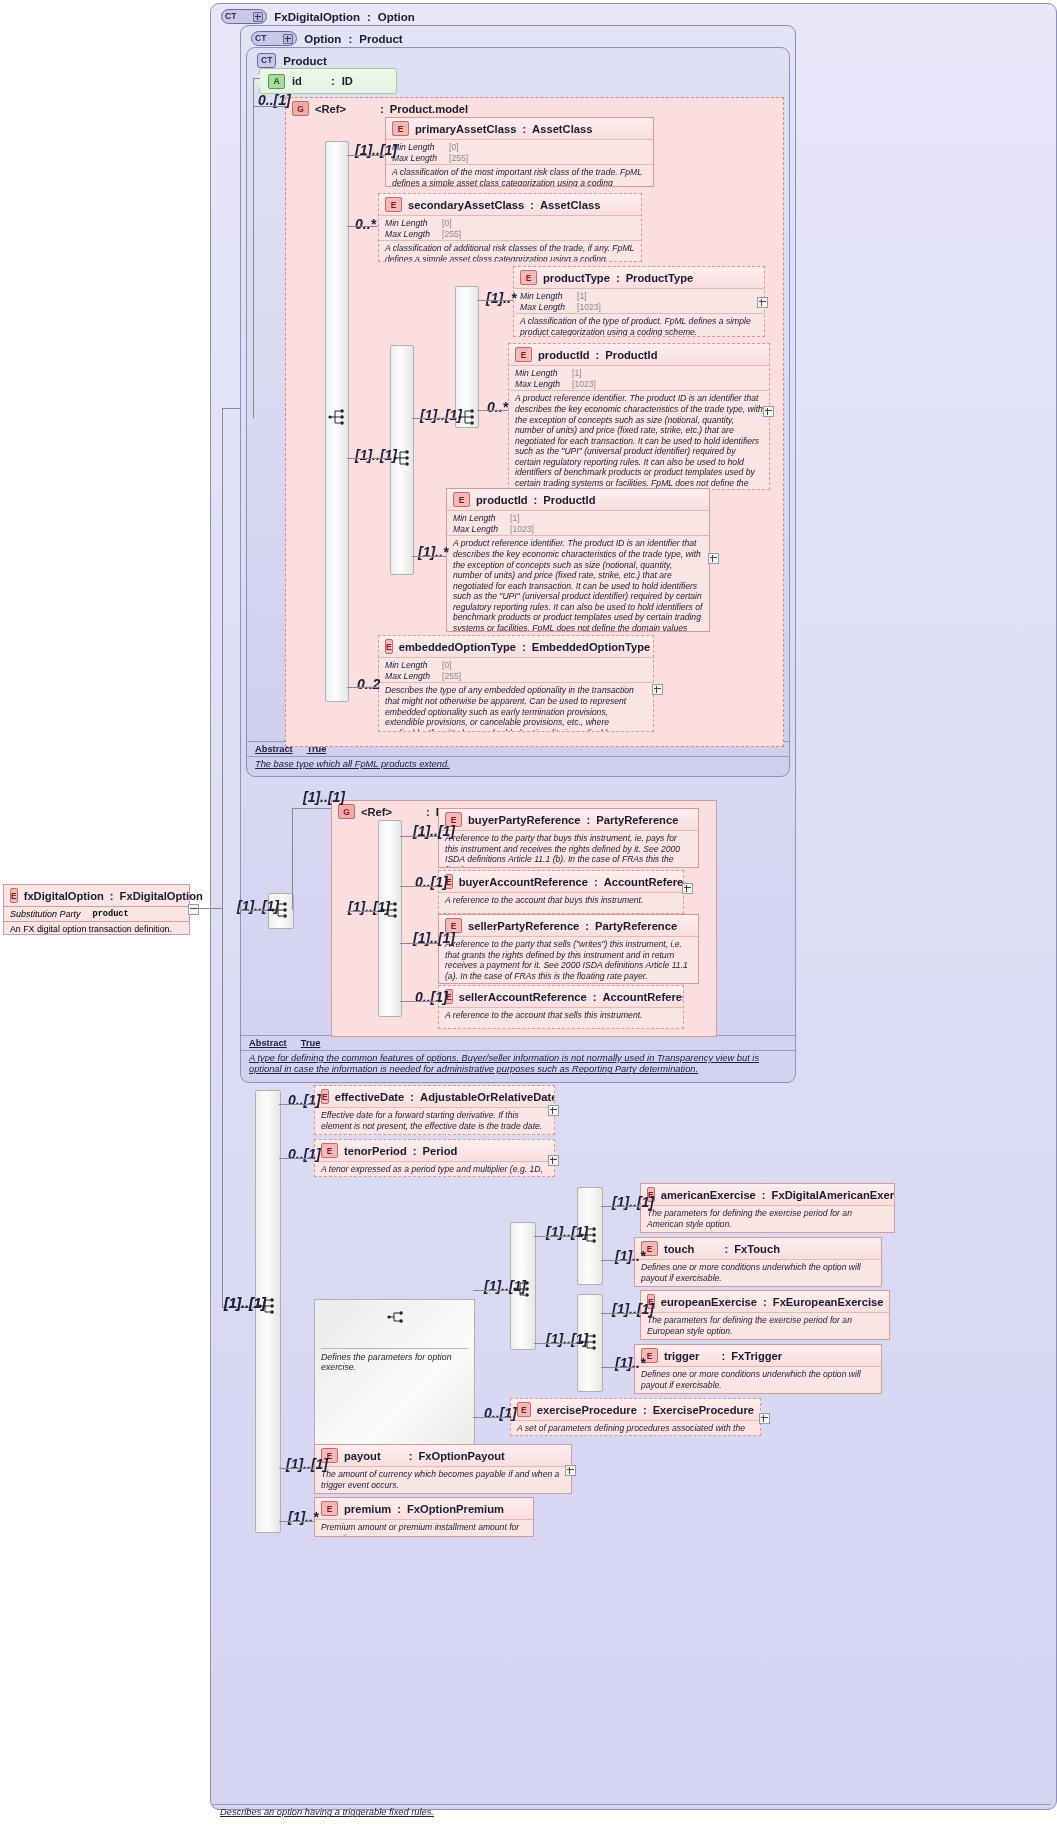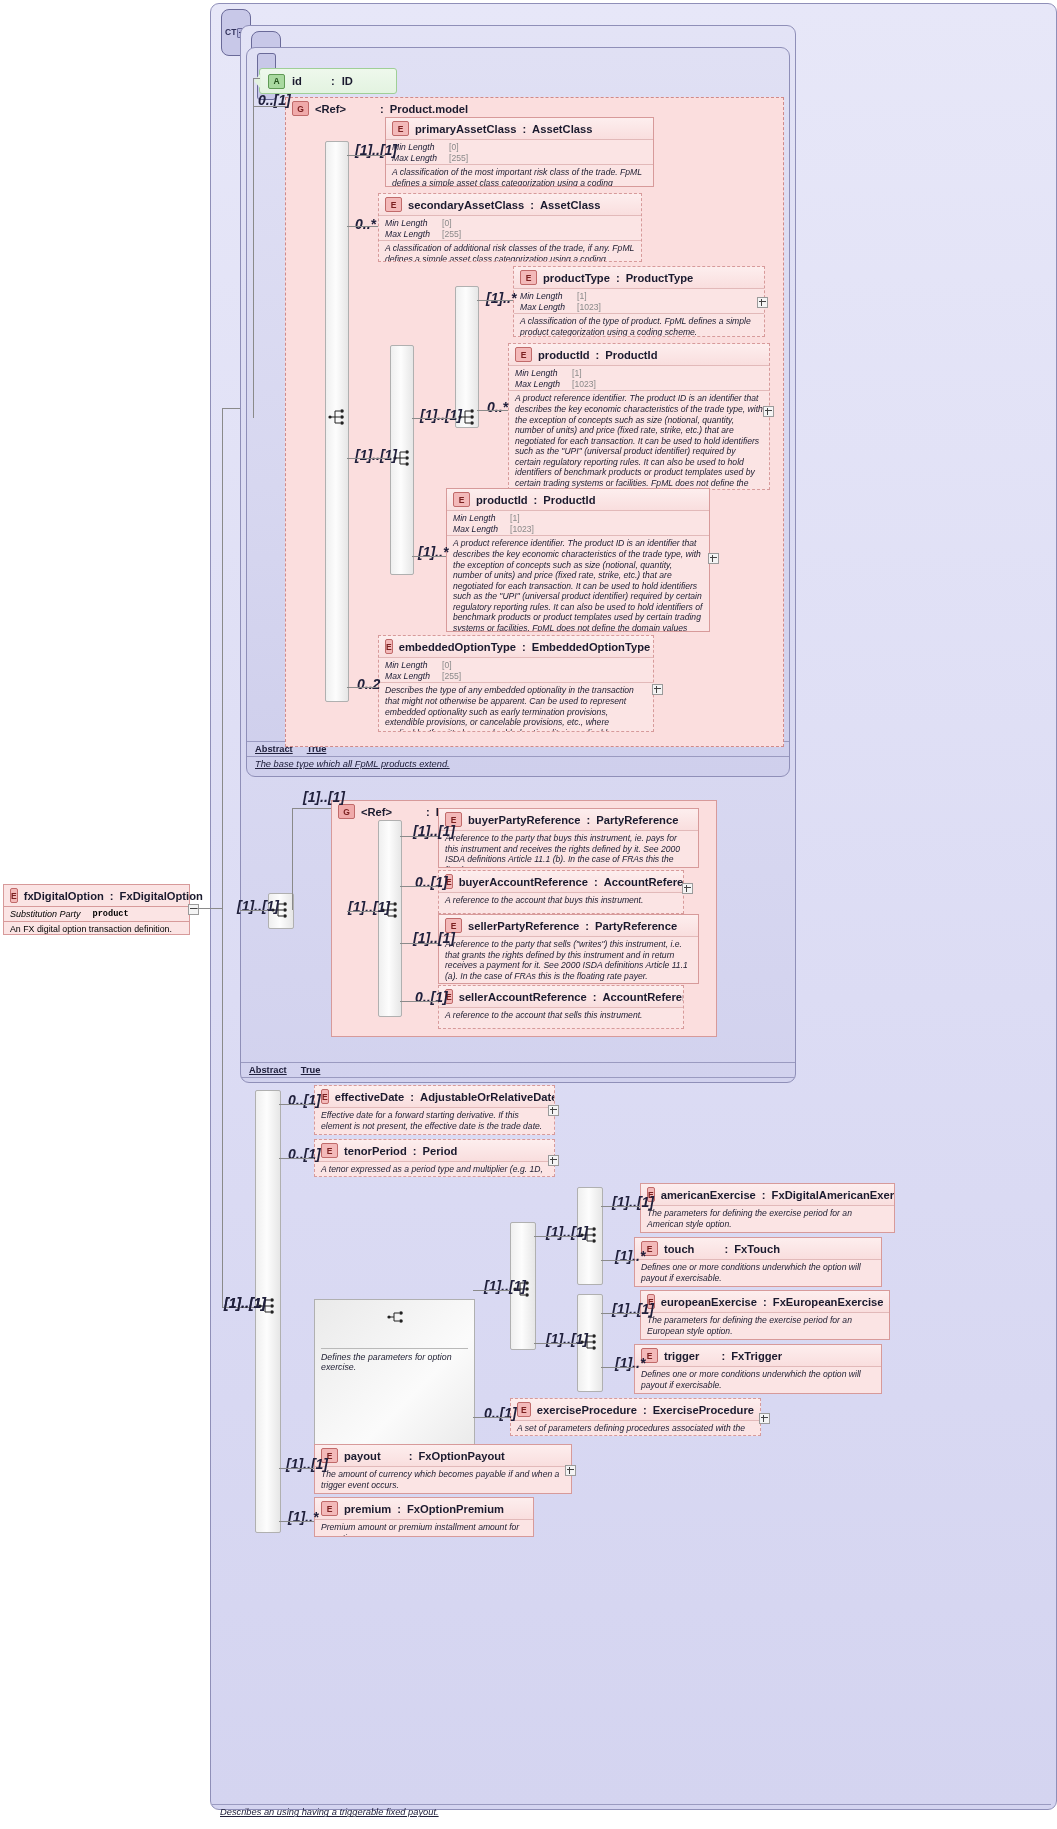--- a/index.html
+++ b/index.html
@@ -9,22 +9,22 @@
   
   .ct-box{position:absolute;border:1px solid #8f8fb8;border-radius:9px;
           background:linear-gradient(180deg,#e7e7f8 0%,#dcdcf4 55%,#d4d4f0 100%);}
   .ct-box.lvl2{background:linear-gradient(180deg,#e3e3f6 0%,#dadaf2 60%,#d2d2ee 100%);}
   .ct-box.lvl3{background:linear-gradient(180deg,#e0e0f4 0%,#d7d7f0 60%,#cfcfec 100%);}
 
   .ct-head{position:absolute;left:0;top:0;display:flex;align-items:center;gap:7px;
            padding:5px 10px;font-size:11.5px;font-weight:bold;color:#1a1a2e;white-space:nowrap;}
   .badge{display:inline-flex;align-items:center;justify-content:space-between;
          border:1px solid #6a6a99;border-radius:8px;background:#c8c8e8;
-         font-size:8.5px;font-weight:bold;color:#30305a;padding:16px 3px;height:13px;line-height:13px;
-         font-family:"Liberation Sans",sans-serif;}
+         font-size:8.5px;font-weight:bold;color:#30305a;padding:0 3px;height:13px;line-height:13px;
+         font-family:"Liberation Sans",sans-serif;gap:16px;}
   .badge.sq{border-radius:3px;}
   .badge .plus{margin-left:1px;display:inline-block;width:8px;height:8px;border:1px solid #6a6a99;
         background:#b6b6de;position:relative;border-radius:1px;}
   .badge .plus::before,.badge .plus::after{content:"";position:absolute;background:#30305a;}
   .badge .plus::before{left:1px;right:1px;top:3px;height:1px;}
   .badge .plus::after{top:1px;bottom:1px;left:3px;width:1px;}
 
   
   .ct-foot{position:absolute;left:0;right:0;font-size:9.3px;color:#20203c;text-decoration:underline;}
   .ct-foot .rule{border-top:1px solid #9a9ac0;}
@@ -123,20 +123,21 @@
       <span>Product</span>
     </div>
 
     <div class="ct-foot" style="bottom:4px;">
       <div class="rule"></div>
       <div class="row">
         <b>Abstract</b>
         <b>True</b>
       </div>
       <div class="rule"></div>
+      <div class="doc">A type for defining the common features of options. Buyer/seller information is not normally used in Transparency view but is optional in case the information is needed for administrative purposes such as Reporting Party determination.</div>
     </div>
   </div>
 
   <div class="ct-box lvl3" style="left:246px;top:47px;width:542px;height:728px;">
     <div class="ct-head">
       <span class="badge sq">
         <span>CT</span>
       </span>
       <span>Product</span>
     </div>
@@ -622,16 +623,16 @@
       <span>:</span>
       <span>FxOptionPremium</span>
     </div>
     <div class="node-doc">Premium amount or premium installment amount for an option.</div>
   </div>
   <div class="occ" style="left:288px;top:1509px;">[1]..*</div>
   <div class="ln lnh" style="left:279px;top:1521px;width:35px;"></div>
 
   <div class="ct-foot" style="left:212px;right:6px;bottom:8px;">
     <div class="rule"></div>
-    <div class="doc">Describes an using having a triggerable fixed payout.</div>
+    <div class="doc">Describes an option having a triggerable fixed rules.</div>
   </div>
 
 </div>
 
 </body></html>

